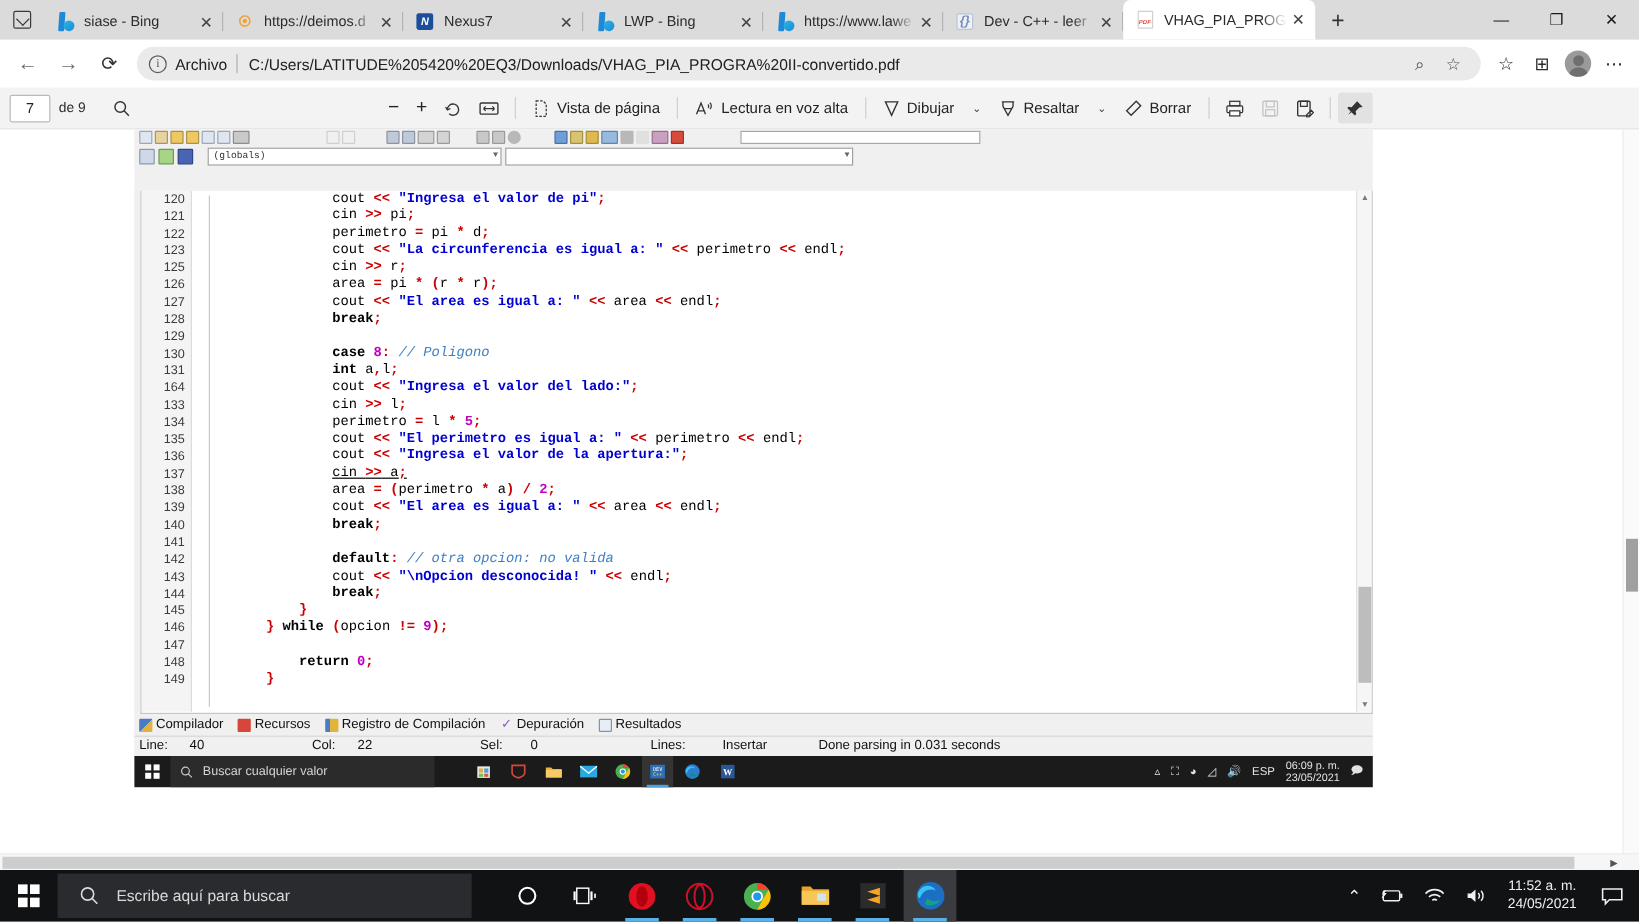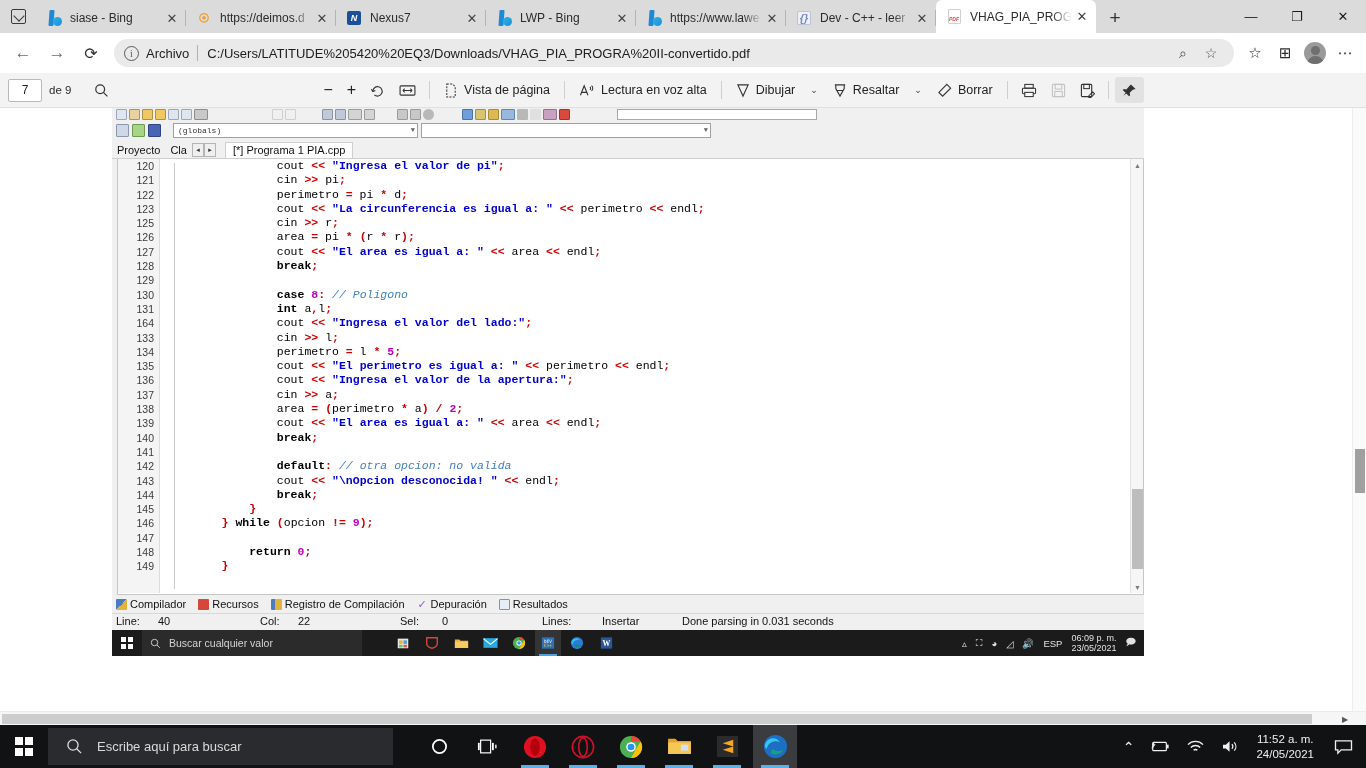--- a/index.html
+++ b/index.html
@@ -693,27 +693,20 @@
           <span class="combo" style="width:245px;">
             <span>(globals)</span>
             <span class="arw">▼</span>
           </span>
           <span class="combo" style="width:290px;">
             <span></span>
             <span class="arw">▼</span>
           </span>
         </div>
 
-        <div class="ide-tabrow">
-          <span class="pnl-tab">Proyecto</span>
-          <span class="pnl-tab">Cla</span>
-          <span class="spin">◂</span>
-          <span class="spin">▸</span>
-          <span class="file-tab">[*] Programa 1 PIA.cpp</span>
-        </div>
 
         <div class="ide-body">
           <div class="leftpanel"></div>
           <div class="editor">
             <div class="gutter"></div>
             <div class="foldcol">
               <div class="foldline"></div>
             </div>
             <div class="codearea" id="codearea">
                 <div class="crow"><span class="ln">120</span><span class="code" style="left: 158.8px;"><span class="tk-id">cout</span><span class="tk-id"> </span><span class="tk-op">&lt;&lt;</span><span class="tk-id"> </span><span class="tk-str">"Ingresa el valor de pi"</span><span class="tk-pun">;</span></span></div>
@@ -725,21 +718,21 @@
                 <div class="crow"><span class="ln">127</span><span class="code" style="left: 158.8px;"><span class="tk-id">cout</span><span class="tk-id"> </span><span class="tk-op">&lt;&lt;</span><span class="tk-id"> </span><span class="tk-str">"El area es igual a: "</span><span class="tk-id"> </span><span class="tk-op">&lt;&lt;</span><span class="tk-id"> area </span><span class="tk-op">&lt;&lt;</span><span class="tk-id"> endl</span><span class="tk-pun">;</span></span></div>
                 <div class="crow"><span class="ln">128</span><span class="code" style="left: 158.8px;"><span class="tk-kw">break</span><span class="tk-pun">;</span></span></div>
                 <div class="crow"><span class="ln">129</span><span class="code" style="left: 76px;"></span></div>
                 <div class="crow"><span class="ln">130</span><span class="code" style="left: 158.8px;"><span class="tk-kw">case</span><span class="tk-id"> </span><span class="tk-num">8</span><span class="tk-pun">:</span><span class="tk-id"> </span><span class="tk-com">// Poligono</span></span></div>
                 <div class="crow"><span class="ln">131</span><span class="code" style="left: 158.8px;"><span class="tk-kw">int</span><span class="tk-id"> a</span><span class="tk-pun">,</span><span class="tk-id">l</span><span class="tk-pun">;</span></span></div>
                 <div class="crow"><span class="ln">164</span><span class="code" style="left: 158.8px;"><span class="tk-id">cout</span><span class="tk-id"> </span><span class="tk-op">&lt;&lt;</span><span class="tk-id"> </span><span class="tk-str">"Ingresa el valor del lado:"</span><span class="tk-pun">;</span></span></div>
                 <div class="crow"><span class="ln">133</span><span class="code" style="left: 158.8px;"><span class="tk-id">cin</span><span class="tk-id"> </span><span class="tk-op">&gt;&gt;</span><span class="tk-id"> l</span><span class="tk-pun">;</span></span></div>
                 <div class="crow"><span class="ln">134</span><span class="code" style="left: 158.8px; font-family: Liberation Mono, monospace;"><span class="tk-id">perimetro </span><span class="tk-op">=</span><span class="tk-id"> l </span><span class="tk-op">*</span><span class="tk-id"> </span><span class="tk-num">5</span><span class="tk-pun">;</span></span></div>
                 <div class="crow"><span class="ln">135</span><span class="code" style="left: 158.8px;"><span class="tk-id">cout</span><span class="tk-id"> </span><span class="tk-op">&lt;&lt;</span><span class="tk-id"> </span><span class="tk-str">"El perimetro es igual a: "</span><span class="tk-id"> </span><span class="tk-op">&lt;&lt;</span><span class="tk-id"> perimetro </span><span class="tk-op">&lt;&lt;</span><span class="tk-id"> endl</span><span class="tk-pun">;</span></span></div>
                 <div class="crow"><span class="ln">136</span><span class="code" style="left: 158.8px;"><span class="tk-id">cout</span><span class="tk-id"> </span><span class="tk-op">&lt;&lt;</span><span class="tk-id"> </span><span class="tk-str">"Ingresa el valor de la apertura:"</span><span class="tk-pun">;</span></span></div>
-                <div class="crow"><span class="ln">137</span><span class="code" style="left: 158.8px;"><span class="tk-id">cin</span><span class="tk-id"> </span><span class="tk-op">&gt;&gt;</span><span class="tk-id"> a</span><span class="tk-pun">;</span></span></div>
+                <div class="crow"><span class="ln">137</span><span class="code" style="left: 158.8px; text-decoration: underline;"><span class="tk-id">cin</span><span class="tk-id"> </span><span class="tk-op">&gt;&gt;</span><span class="tk-id"> a</span><span class="tk-pun">;</span></span></div>
                 <div class="crow"><span class="ln">138</span><span class="code" style="left: 158.8px;"><span class="tk-id">area </span><span class="tk-op">=</span><span class="tk-id"> </span><span class="tk-pun">(</span><span class="tk-id">perimetro </span><span class="tk-op">*</span><span class="tk-id"> a</span><span class="tk-pun">)</span><span class="tk-id"> </span><span class="tk-op">/</span><span class="tk-id"> </span><span class="tk-num">2</span><span class="tk-pun">;</span></span></div>
                 <div class="crow"><span class="ln">139</span><span class="code" style="left: 158.8px;"><span class="tk-id">cout</span><span class="tk-id"> </span><span class="tk-op">&lt;&lt;</span><span class="tk-id"> </span><span class="tk-str">"El area es igual a: "</span><span class="tk-id"> </span><span class="tk-op">&lt;&lt;</span><span class="tk-id"> area </span><span class="tk-op">&lt;&lt;</span><span class="tk-id"> endl</span><span class="tk-pun">;</span></span></div>
                 <div class="crow"><span class="ln">140</span><span class="code" style="left: 158.8px;"><span class="tk-kw">break</span><span class="tk-pun">;</span></span></div>
                 <div class="crow"><span class="ln">141</span><span class="code" style="left: 76px;"></span></div>
                 <div class="crow"><span class="ln">142</span><span class="code" style="left: 158.8px;"><span class="tk-kw">default</span><span class="tk-pun">:</span><span class="tk-id"> </span><span class="tk-com">// otra opcion: no valida</span></span></div>
                 <div class="crow"><span class="ln">143</span><span class="code" style="left: 158.8px;"><span class="tk-id">cout</span><span class="tk-id"> </span><span class="tk-op">&lt;&lt;</span><span class="tk-id"> </span><span class="tk-str">"\nOpcion desconocida! "</span><span class="tk-id"> </span><span class="tk-op">&lt;&lt;</span><span class="tk-id"> endl</span><span class="tk-pun">;</span></span></div>
                 <div class="crow"><span class="ln">144</span><span class="code" style="left: 158.8px;"><span class="tk-kw">break</span><span class="tk-pun">;</span></span></div>
                 <div class="crow"><span class="ln">145</span><span class="code" style="left: 131.2px;"><span class="tk-pun">}</span></span></div>
                 <div class="crow"><span class="ln">146</span><span class="code" style="left: 103.6px;"><span class="tk-pun">}</span><span class="tk-id"> </span><span class="tk-kw">while</span><span class="tk-id"> </span><span class="tk-pun">(</span><span class="tk-id">opcion </span><span class="tk-op">!=</span><span class="tk-id"> </span><span class="tk-num">9</span><span class="tk-pun">)</span><span class="tk-pun">;</span></span></div>
                 <div class="crow"><span class="ln">147</span><span class="code" style="left: 76px;"></span></div>

